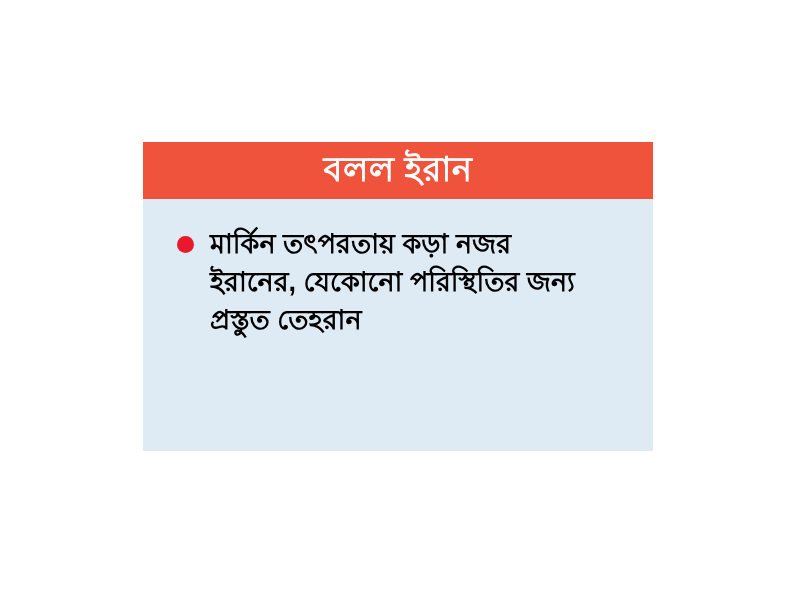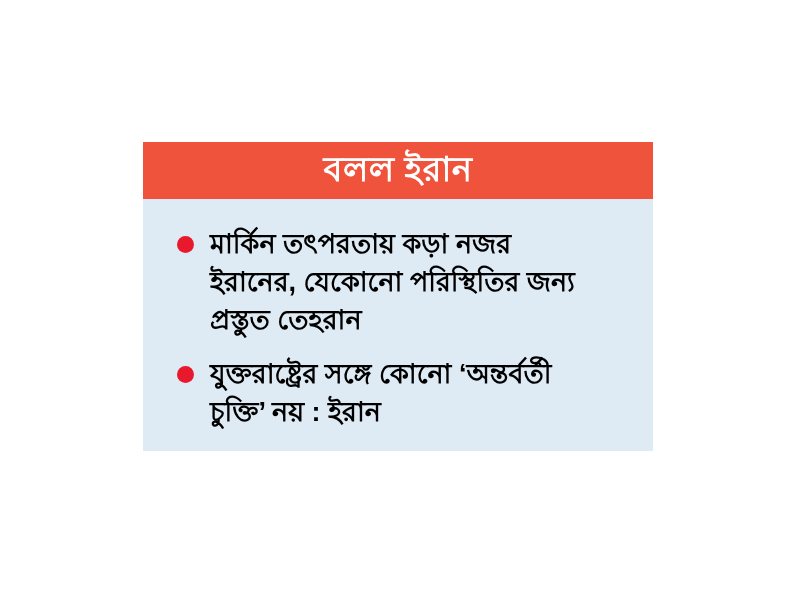--- a/index.html
+++ b/index.html
@@ -70,21 +70,16 @@
 
     <div class="card-body">
 
       <div class="bullet-item">
         <span class="bullet-dot"></span>
         <span class="bullet-text">মার্কিন তৎপরতায় কড়া নজর
 ইরানের, যেকোনো পরিস্থিতির জন্য
 প্রস্তুত তেহরান</span>
       </div>
 
-      <div class="bullet-item">
-        <span class="bullet-dot"></span>
-        <span class="bullet-text">যুক্তরাষ্ট্রের সঙ্গে কোনো ‘অন্তর্বর্তী
-চুক্তি’ নয় : ইরান</span>
-      </div>
 
     </div>
   </div>
 </div>
 
 </body></html>

